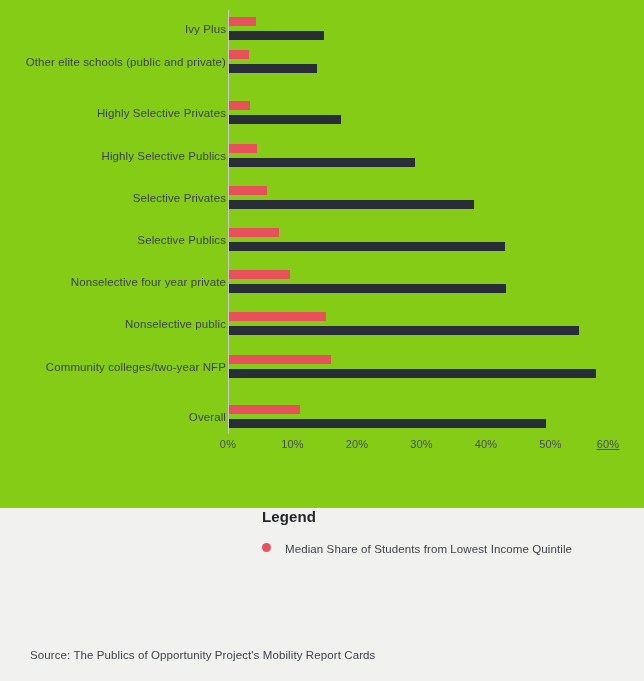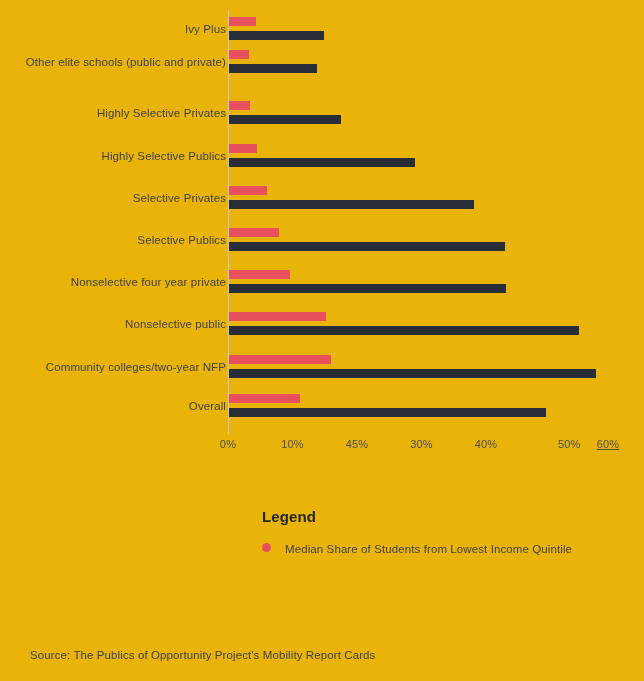--- a/index.html
+++ b/index.html
@@ -7,22 +7,22 @@
     margin: 0; padding: 0;
     width: 644px; height: 681px;
     background: #f1f1ef;
     font-family: "Liberation Sans", sans-serif;
     color: #3c4049;
     overflow: hidden;
   }
   #figure {
     position: relative;
     width: 644px;
-    height: 681px;
-    background: #eab308;
+    height: 508px;
+    background: #84cc16;
   }
 
   
   #plot {
     position: absolute;
     left: 0; top: 0;
     width: 644px;
     height: 440px;
   }
   #axis-line {
@@ -169,35 +169,35 @@
         <div class="group" style="top: 307.4px; text-decoration: underline;">
           <div class="cat-label">Nonselective public</div>
           <div class="bar red" style="width: 96.75px; background: rgb(232, 80, 91);"></div>
           <div class="bar dark" style="width: 349.59px; background: rgb(40, 45, 55);"></div>
         </div>
         <div class="group" style="top: 349.6px;">
           <div class="cat-label">Community colleges/two-year NFP</div>
           <div class="bar red" style="width: 101.91px; background: rgb(232, 80, 91);"></div>
           <div class="bar dark" style="width: 367.005px; background: rgb(40, 45, 55);"></div>
         </div>
-        <div class="group" style="top: 389px; text-decoration: underline;">
+        <div class="group" style="top: 400px; text-decoration: underline;">
           <div class="cat-label">Overall</div>
           <div class="bar red" style="width: 70.95px; background: rgb(232, 80, 91);"></div>
           <div class="bar dark" style="width: 317.34px; background: rgb(40, 45, 55);"></div>
         </div>
       </div>
   </div>
 
   <div id="xaxis">
       <div class="tick-label" style="left: 228px;">0%</div>
       <div class="tick-label" style="left: 292.5px;">10%</div>
-      <div class="tick-label" style="left: 357px;">45%</div>
+      <div class="tick-label" style="left: 357px;">20%</div>
       <div class="tick-label" style="left: 421.5px; text-align: center;">30%</div>
       <div class="tick-label" style="left: 486px;">40%</div>
-      <div class="tick-label" style="left: 550.5px; text-align: right;">50%</div>
+      <div class="tick-label" style="left: 550.5px;">50%</div>
       <div class="tick-label" style="left: 608px; text-decoration: underline;">60%</div>
     </div>
 
   <div id="legend">
     <div id="legend-title">Legend</div>
     <div id="legend-entries">
         <div class="legend-row">
           <span class="legend-dot" style="background: rgb(232, 80, 91);"></span>
           <span class="legend-label">Median Share of Students from Lowest Income Quintile</span>
         </div>

